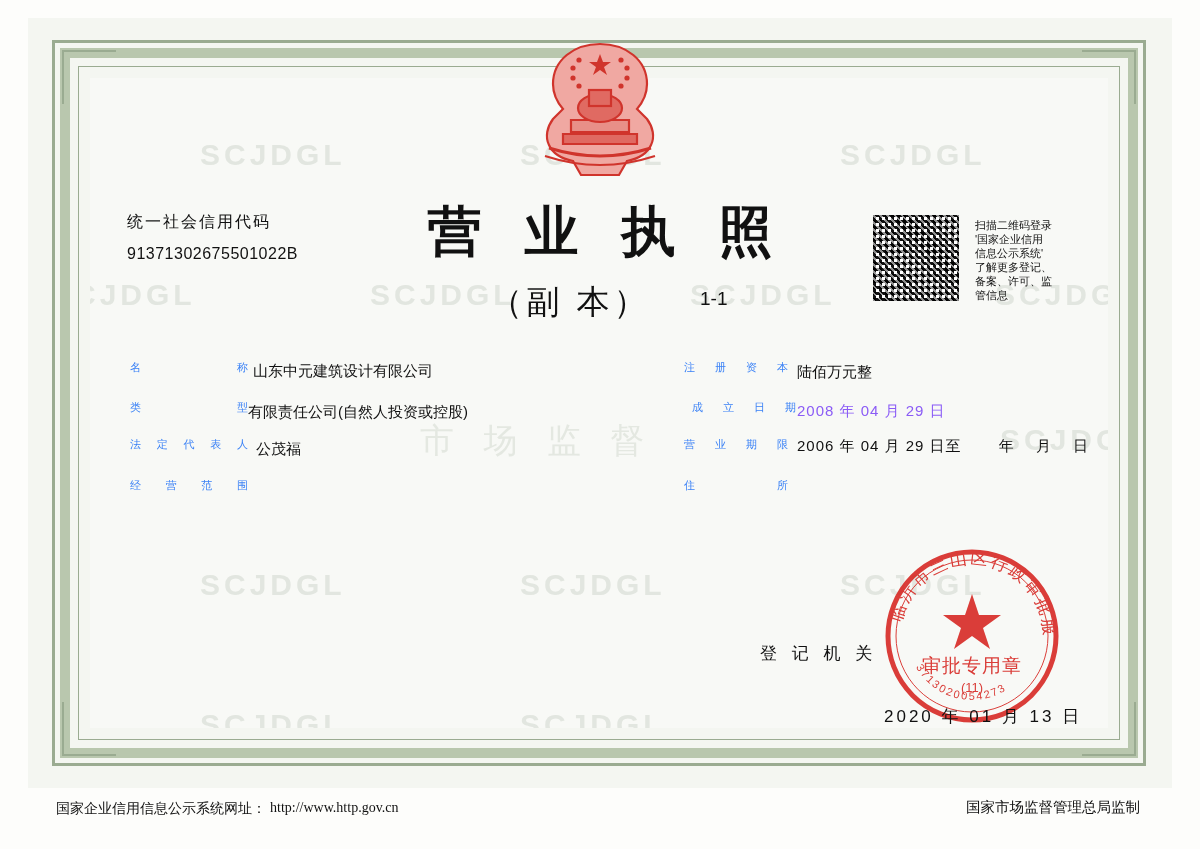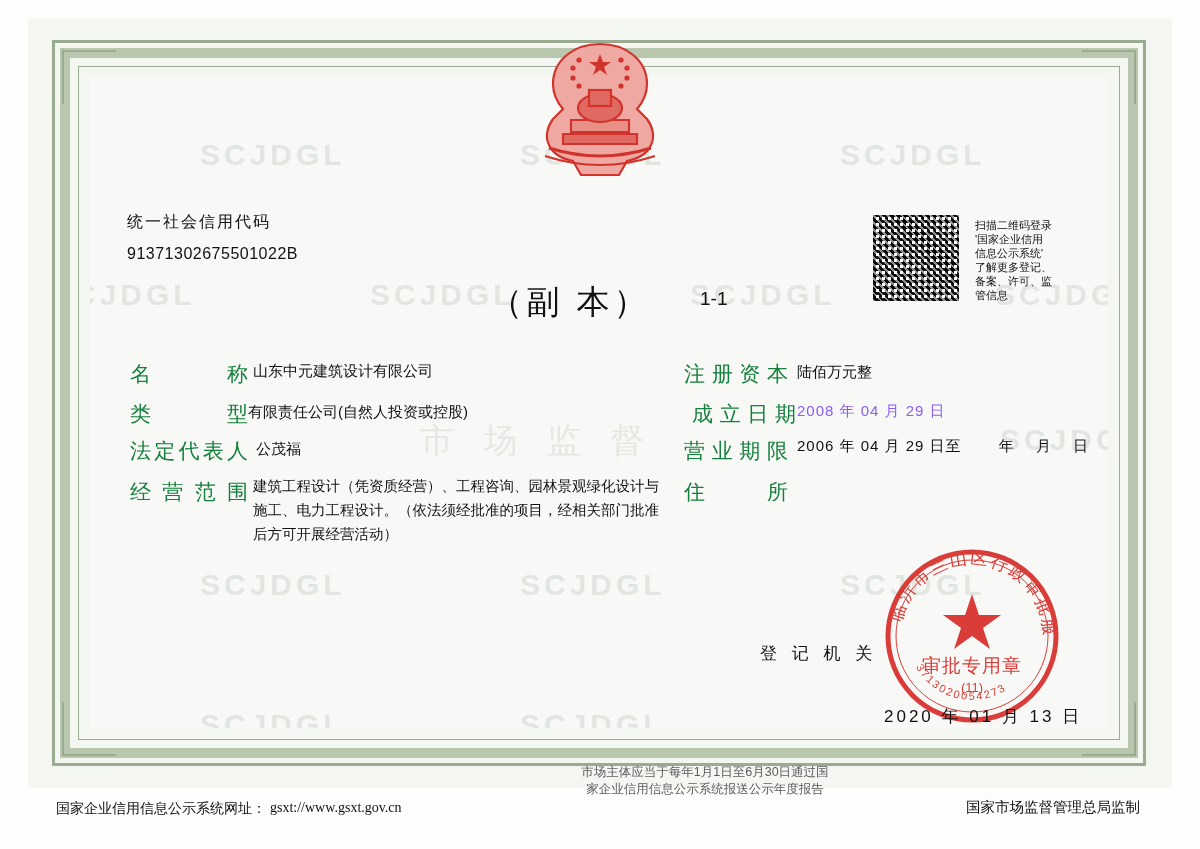--- a/index.html
+++ b/index.html
@@ -172,22 +172,22 @@
     left: 975px; top: 218px;
     width: 92px;
     font-size: 11px;
     line-height: 14px;
     color: #111;
   }
 
   
   .row-label {
     position: absolute;
-    font-size: 21px;
-    color: #15803d;
+    font-size: 11px;
+    color: #3b82f6;
     white-space: nowrap;
   }
   .row-value {
     position: absolute;
     font-size: 15px;
     color: #111;
   }
   .label-spread {
     display: inline-block;
     width: 118px;
@@ -341,20 +341,21 @@
         <circle cx="54" cy="40" r="2.6"></circle>
         <circle cx="60" cy="48" r="2.6"></circle>
         <circle cx="102" cy="22" r="2.6"></circle>
         <circle cx="108" cy="30" r="2.6"></circle>
         <circle cx="108" cy="40" r="2.6"></circle>
         <circle cx="102" cy="48" r="2.6"></circle>
       </g>
     </svg>
   </div>
 
+  <div class="title">营 业 执 照</div>
   <div class="subtitle">（副 本）</div>
   <div class="copy-no">1-1</div>
 
   <div class="credit-label">统一社会信用代码</div>
   <div class="credit-value">91371302675501022B</div>
 
   <div class="qr"></div>
   <div class="qr-note" style="white-space: pre-line;">扫描二维码登录
 '国家企业信用
 信息公示系统'
@@ -373,21 +374,20 @@
   <div class="row-value" style="left:248px; top:403px;">有限责任公司(自然人投资或控股)</div>
 
   <div class="row-label" style="left:130px; top:437px;">
     <span class="label-spread">法定代表人</span>
   </div>
   <div class="row-value" style="left:256px; top:440px;">公茂福</div>
 
   <div class="row-label" style="left:130px; top:478px;">
     <span class="label-spread">经 营 范 围</span>
   </div>
-  <div class="scope-value">建筑工程设计（凭资质经营）、工程咨询、园林景观绿化设计与施工、电力工程设计。（依法须经批准的项目，经相关部门批准后方可开展经营活动）</div>
 
   <div class="row-label" style="left:684px; top:360px;">
     <span class="label-spread" style="width:104px;">注 册 资 本</span>
   </div>
   <div class="row-value" style="left:797px; top:363px;">陆佰万元整</div>
 
   <div class="row-label" style="left:684px; top:400px;">
     <span class="label-spread" style="width:104px;margin-left:8px;">成 立 日 期</span>
   </div>
   <div class="estab-line">2008 年  04  月 29  日</div>
@@ -418,20 +418,18 @@
         <textPath href="#arcBottom" startOffset="16%">3713020054273</textPath>
       </text>
       <polygon fill="#d6241f" points="94,52 101,73 123,73 105,86 112,107 94,94 76,107 83,86 65,73 87,73"></polygon>
       <text x="94" y="130" text-anchor="middle" font-size="19" fill="#d6241f" font-family="'Liberation Sans', sans-serif" letter-spacing="1">审批专用章</text>
       <text x="94" y="150" text-anchor="middle" font-size="13" fill="#d6241f" font-family="'Liberation Sans', sans-serif">(11)</text>
     </svg>
   </div>
 
   <div class="issue-date">2020 年  01 月 13 日</div>
 
-  <div class="bottom-note" style="white-space: pre-line;">市场主体应当于每年1月1日至6月30日通过国
-家企业信用信息公示系统报送公示年度报告</div>
 
   <div class="footer-left-label">国家企业信用信息公示系统网址：</div>
-  <div class="footer-url">gsxt://www.gsxt.gov.cn</div>
+  <div class="footer-url">http://www.http.gov.cn</div>
   <div class="footer-right">国家市场监督管理总局监制</div>
 
 </div>
 
 </body></html>

